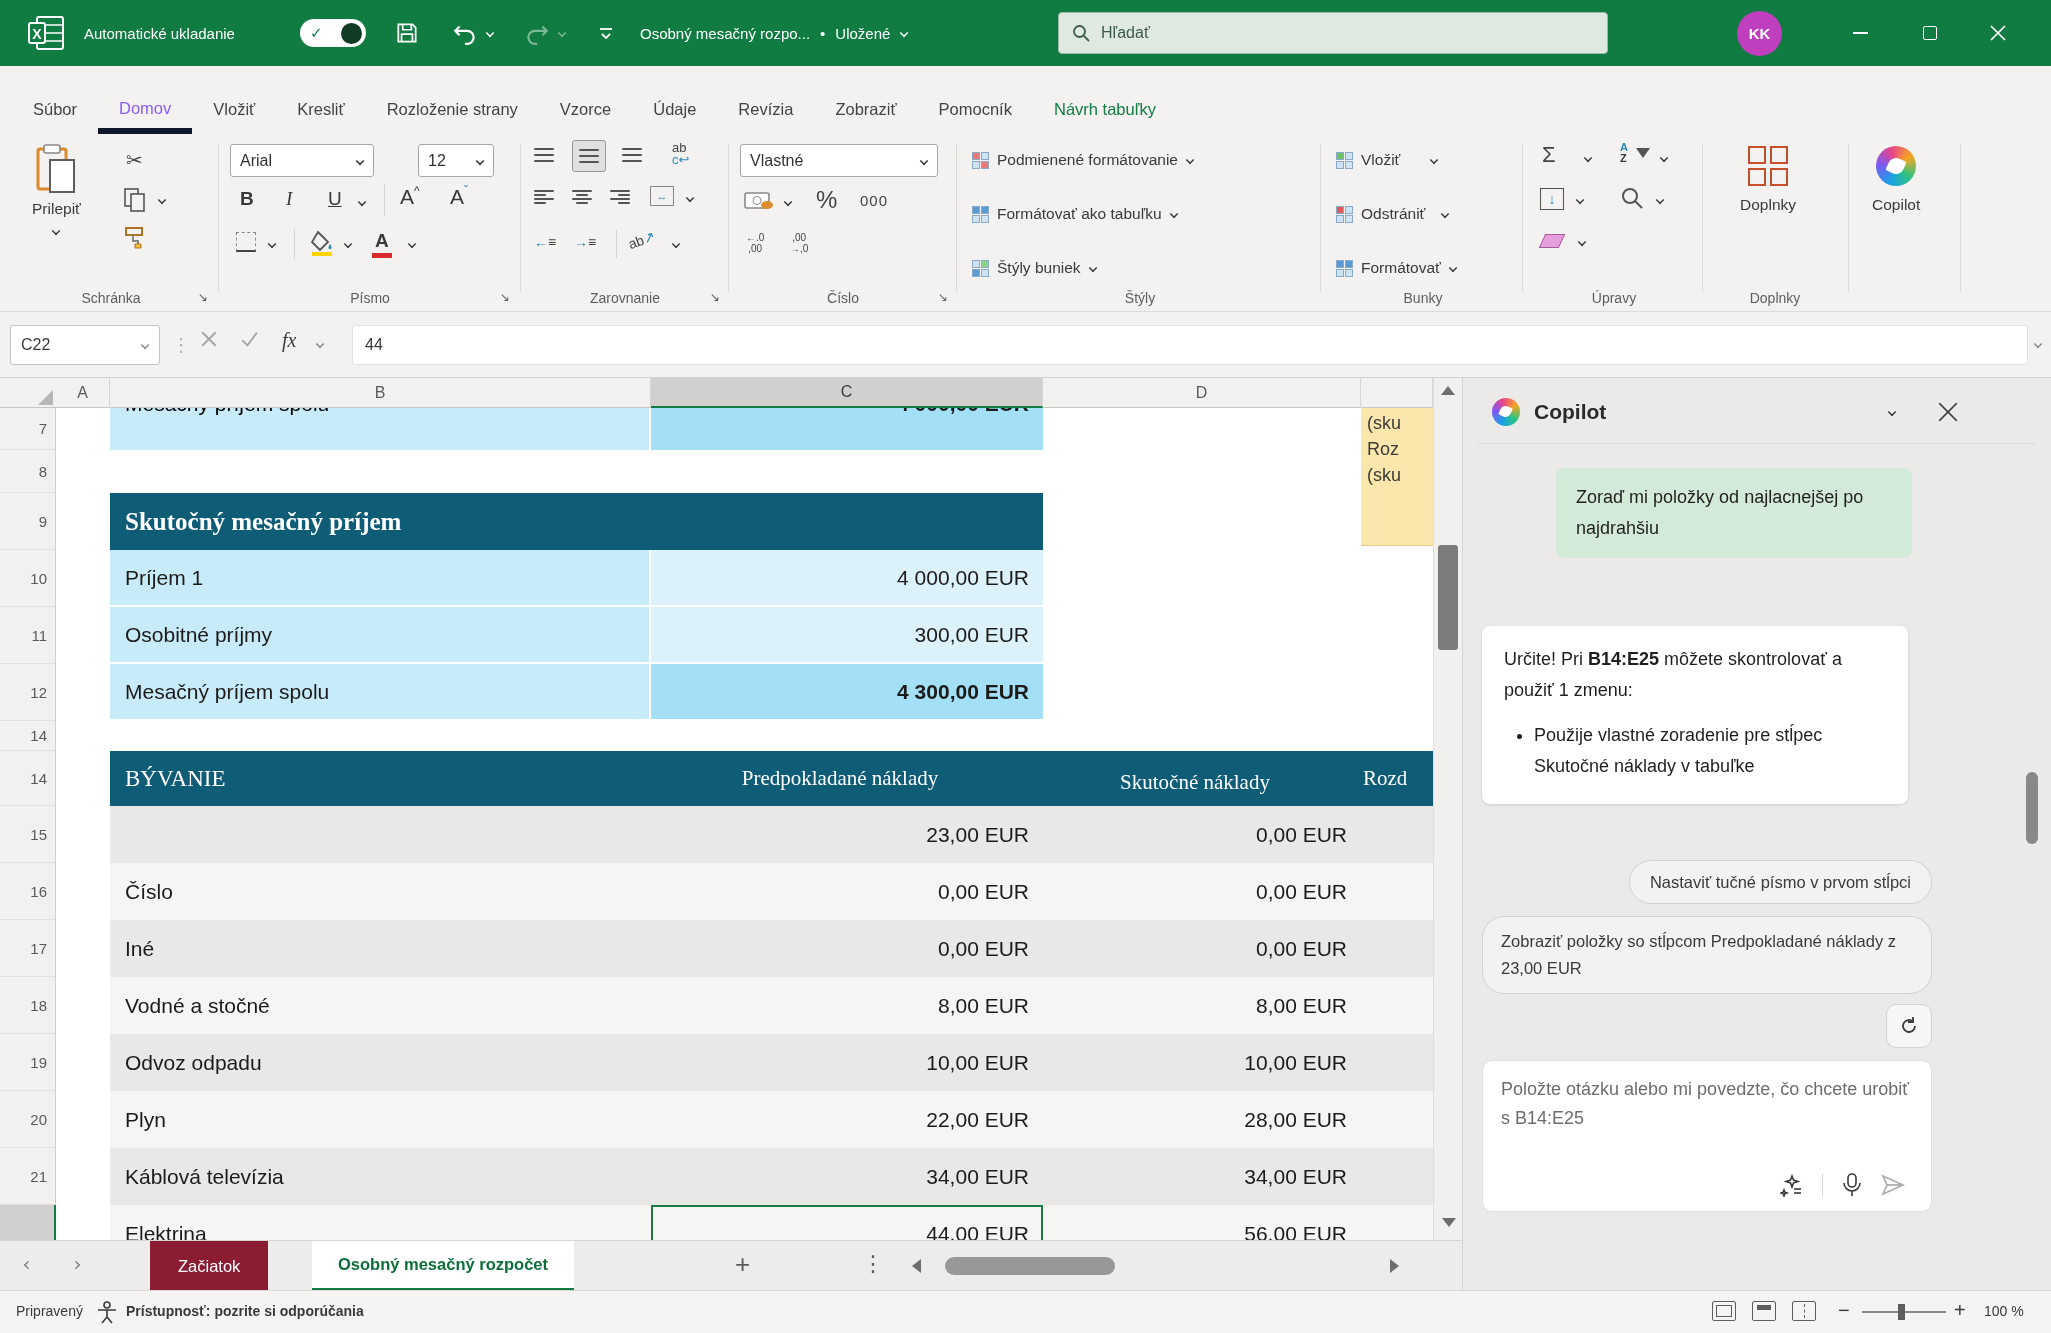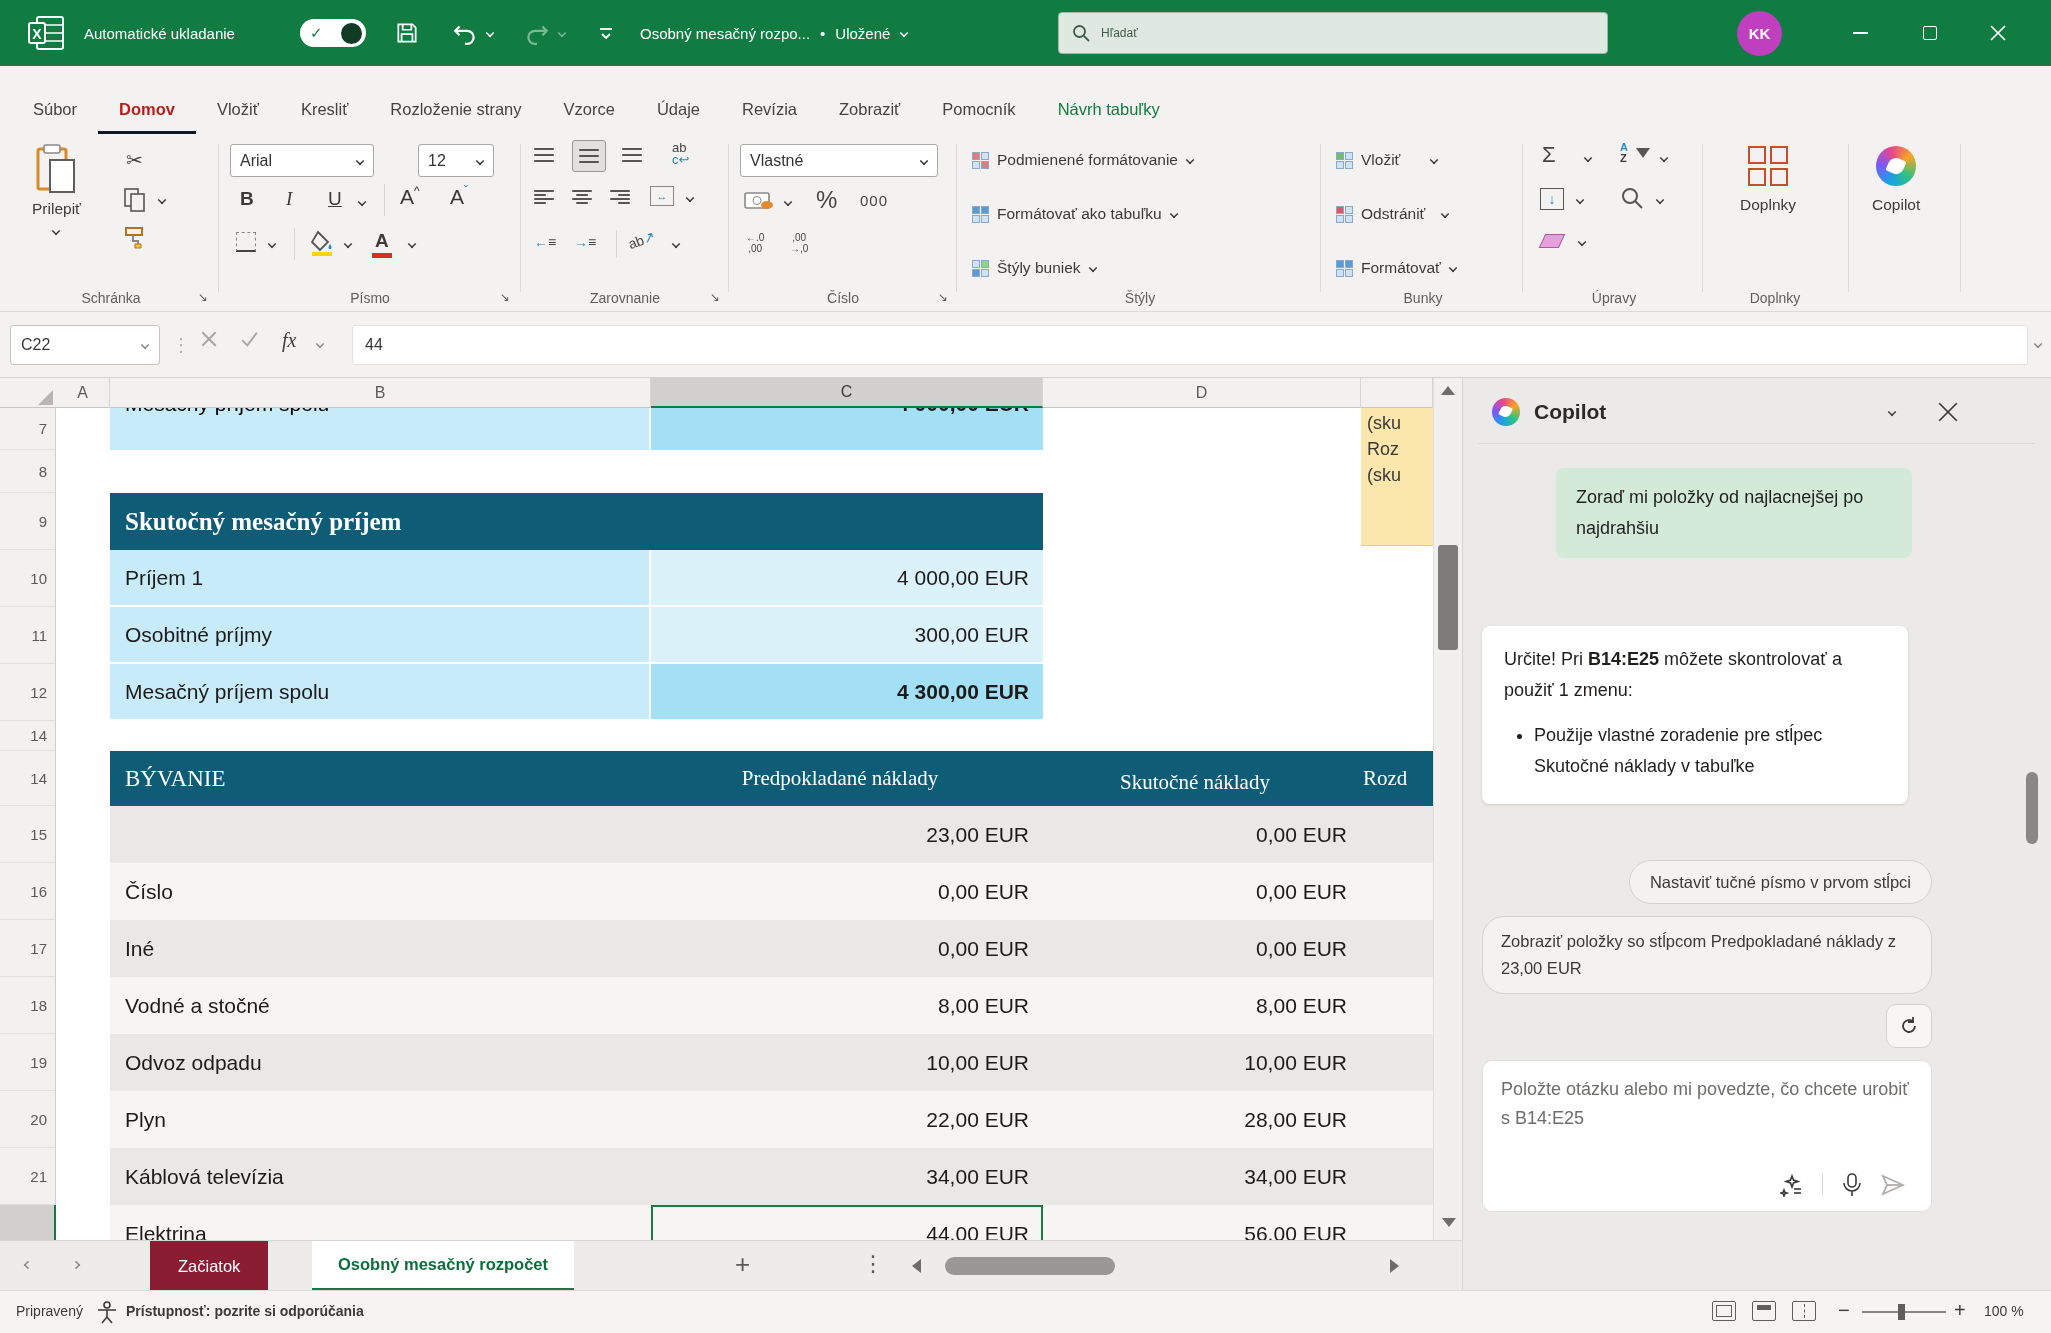--- a/index.html
+++ b/index.html
@@ -12,29 +12,29 @@
   .chev.right{transform:rotate(-45deg) scale(.75)}
 
   
   .titlebar{position:absolute;left:0;top:0;width:2051px;height:66px;background:#107c41;color:#fff;font-size:15px}
   .tb-item{position:absolute;display:flex;align-items:center;gap:8px;height:66px;top:0}
   .toggle{width:66px;height:28px;background:#fff;border-radius:14px;display:flex;align-items:center;justify-content:space-between;padding:0 4px}
   .toggle .tick{color:#107c41;font-weight:bold;font-size:15px;margin-left:6px}
   .toggle .knob{width:21px;height:21px;border-radius:50%;background:#123b26}
   .winbtn{position:absolute;top:0;width:60px;height:66px;display:flex;align-items:center;justify-content:center;color:#fff}
   .searchbox{position:absolute;left:1058px;top:12px;width:550px;height:42px;background:#dfe9e2;border:1px solid #9fb8a8;border-radius:4px;display:flex;align-items:center;padding:0 12px;gap:10px}
-  .searchbox input{border:none;outline:none;background:transparent;font-size:12px;color:#15803d;width:420px;font-family:inherit}
+  .searchbox input{border:none;outline:none;background:transparent;font-size:16px;color:#15803d;width:420px;font-family:inherit}
   .searchbox input::placeholder{color:#3d5a47}
   .avatar{position:absolute;left:1737px;top:11px;width:45px;height:45px;border-radius:50%;background:#bf3fbf;color:#fff;display:flex;align-items:center;justify-content:center;font-size:15px;font-weight:bold}
 
   
   .tabrow{position:absolute;left:0;top:66px;width:2051px;height:68px;background:#f4f2f0}
   .tabs{position:absolute;left:12px;bottom:0;display:flex}
   .tab{height:46px;display:flex;align-items:center;padding:0 21px;font-size:16.5px;color:#444;border-bottom:3px solid transparent;white-space:nowrap}
-  .tab:nth-of-type(2){color:#b91c1c;font-weight:bold;border-bottom:3px solid #0f172a}
+  .tab:nth-of-type(2){color:#8b5cf6;font-weight:normal;border-bottom:6px solid #0f172a}
   .tab:nth-of-type(11){color:#107c41}
   .btn-comments{position:absolute;left:1716px;top:90px;width:162px;height:40px;background:#fff;border:1px solid #bdbbb9;border-radius:4px;display:flex;align-items:center;justify-content:center;gap:9px;font-size:16px;color:#333}
   .btn-share{position:absolute;left:1888px;top:90px;width:146px;height:40px;background:#107c41;border-radius:4px;display:flex;align-items:center;justify-content:center;gap:8px;font-size:16px;color:#fff}
 
   
   .ribbon{position:absolute;left:0;top:134px;width:2051px;height:178px;background:#f4f2f0;border-bottom:1px solid #dcdad8;font-size:15.5px;color:#3b3a39}
   .group{position:absolute;top:0;height:178px}
   .glabel{position:absolute;bottom:6px;left:0;right:0;text-align:center;font-size:14px;color:#605e5c}
   .launcher{position:absolute;bottom:8px;right:6px;font-size:12px;color:#605e5c}
   .gdiv{position:absolute;top:10px;width:1px;height:148px;background:#dcdad8}

